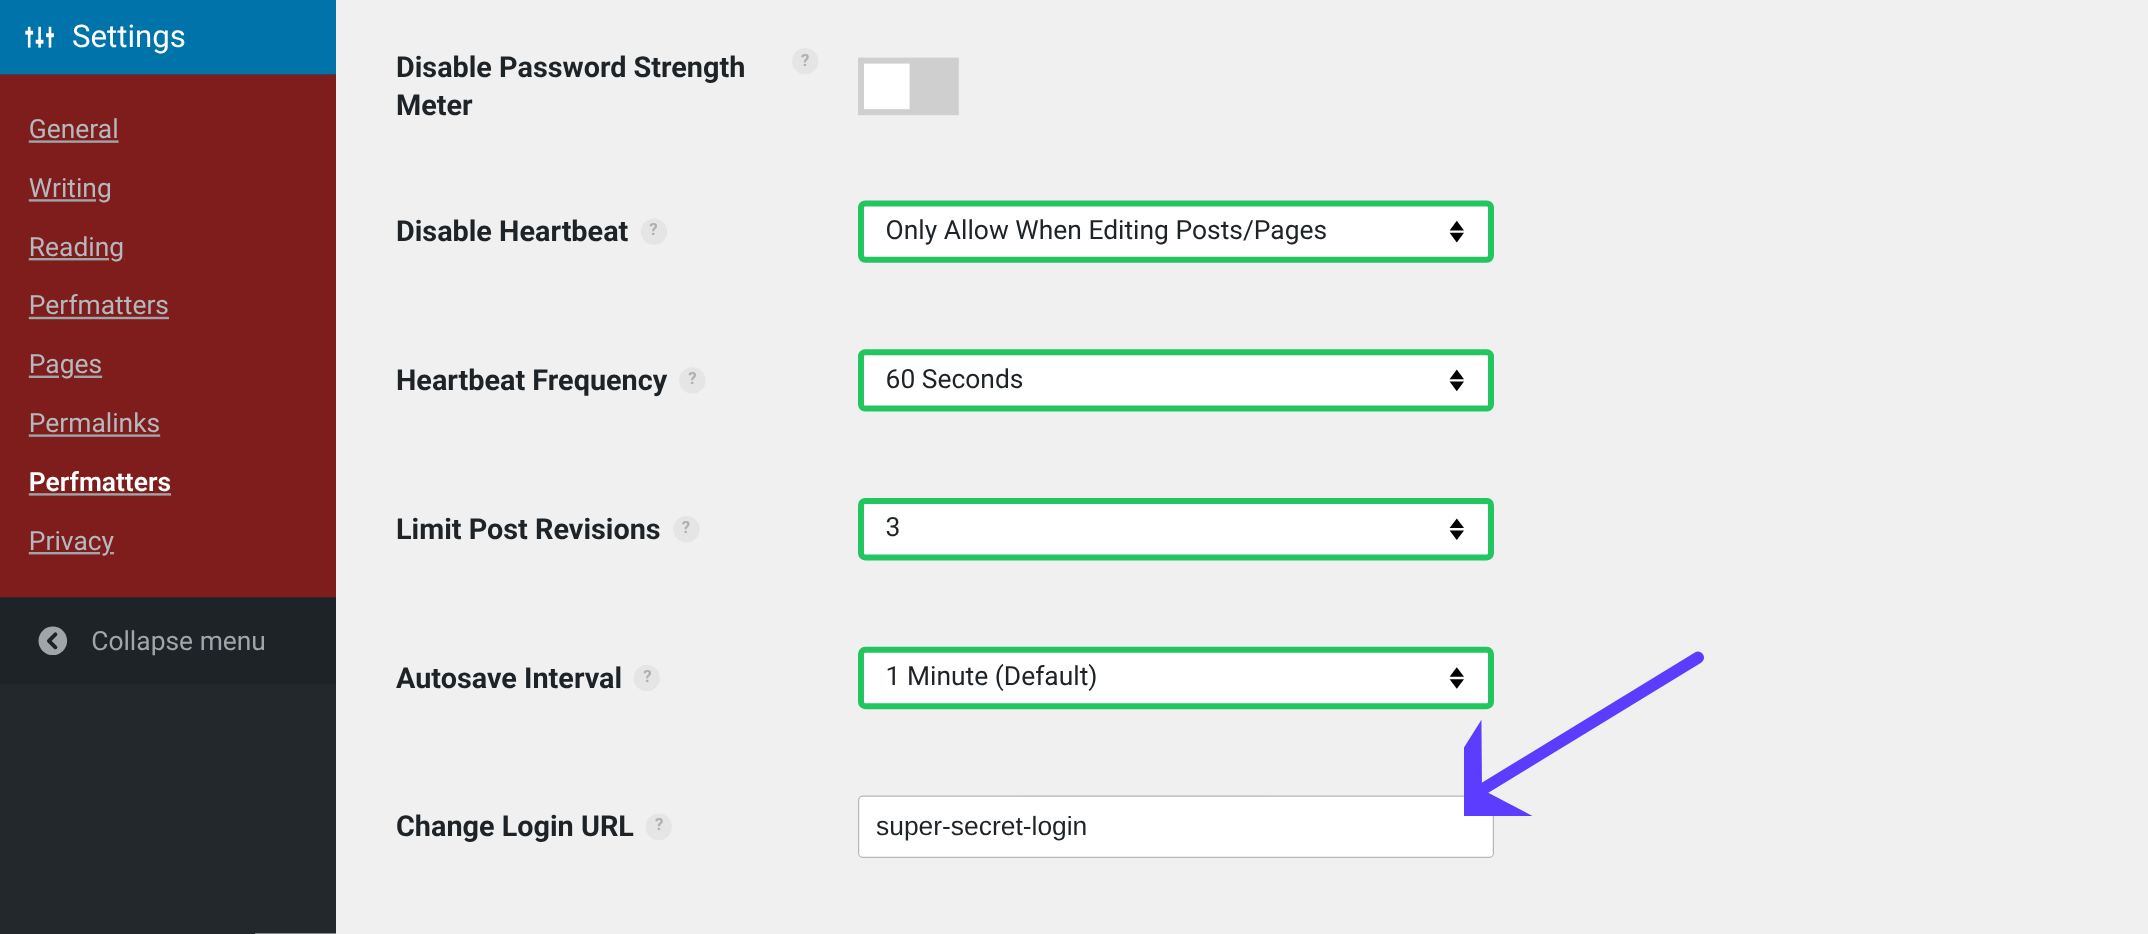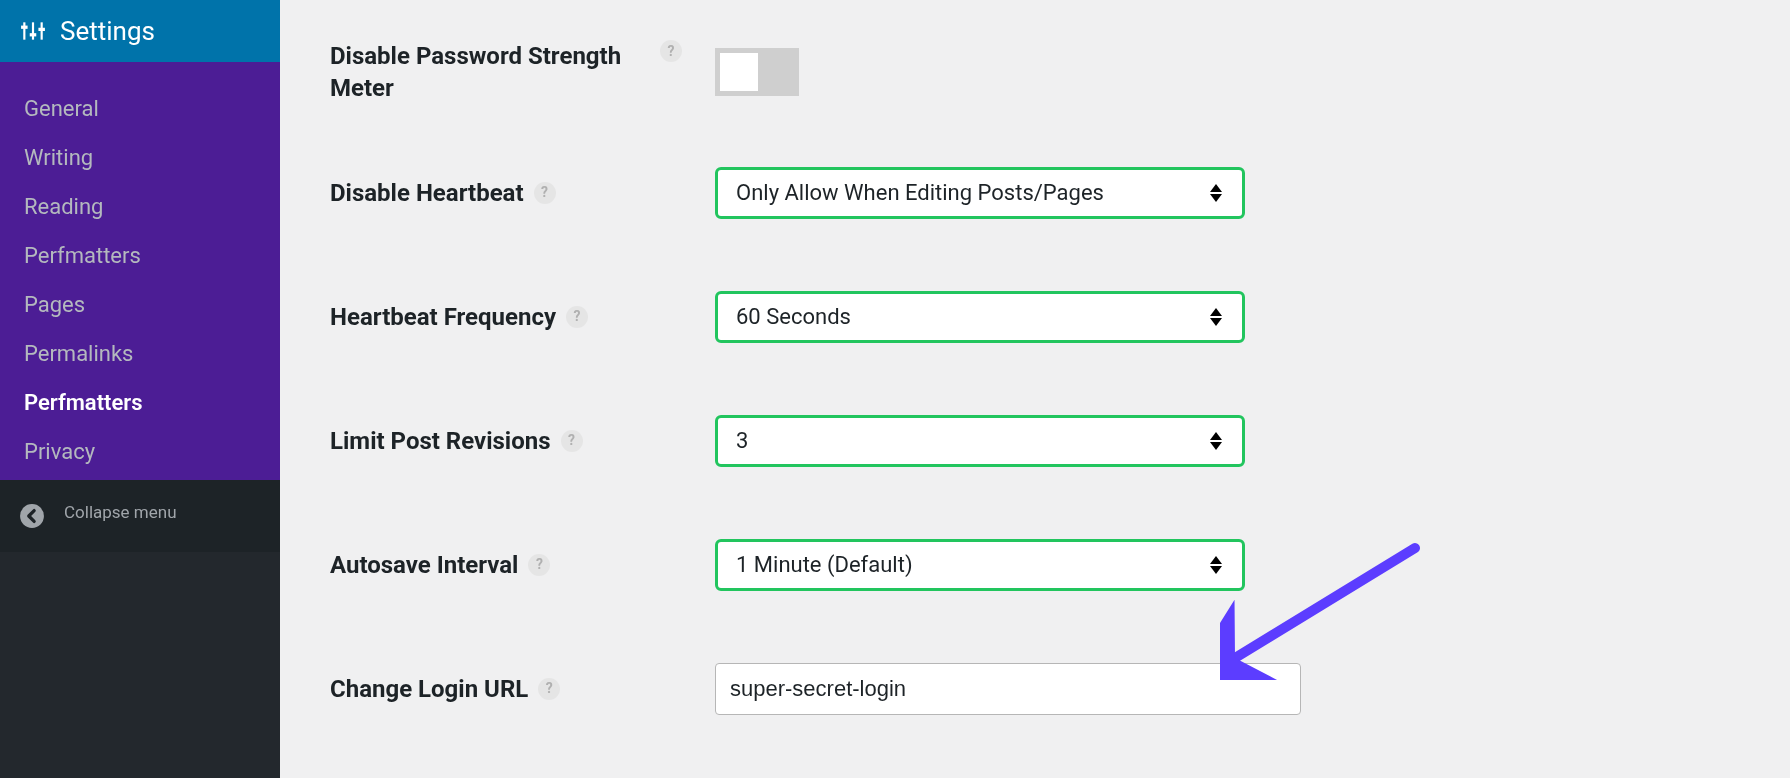--- a/index.html
+++ b/index.html
@@ -51,42 +51,43 @@
   .sidebar .section-head .icon {
     width: 26px; height: 26px;
     display: flex; align-items: center; justify-content: center;
   }
   .sidebar .section-head .label {
     font-size: 26px;
     font-weight: 400;
     color: #fff;
   }
   .sidebar .submenu {
-    background: #4c1d95;
-    padding: 22px 0 4px 0;
+    background: #7f1d1d;
+    padding: 22px 0 22px 0;
+    text-decoration: underline;
   }
   .sidebar .submenu .item {
     padding: 12px 0 12px 24px;
     font-size: 22px;
     color: #b4b9be;
     cursor: pointer;
   }
   .sidebar .submenu .item.active {
     color: #ffffff;
     font-weight: 600;
   }
   .sidebar .collapse {
     background: #1d2327;
     color: #a0a5aa;
-    padding: 22px 18px;
-    display: flex;
-    align-items: flex-start;
+    padding: 22px 30px;
+    display: flex;
+    align-items: flex-end;
     gap: 18px;
     cursor: pointer;
-    font-size: 17px;
+    font-size: 22px;
   }
   .sidebar .collapse .circ {
     width: 28px; height: 28px;
     display:flex;align-items:center;justify-content:center;
   }
   .sidebar .filler {
     flex: 1;
     background: #23282d;
   }
 
@@ -141,21 +142,21 @@
     position: absolute;
     left: 5px; top: 5px;
     width: 38px; height: 38px;
     background: #ffffff;
   }
 
   
   .selectbox {
     width: 530px;
     height: 52px;
-    border: 3px solid #22c55e;
+    border: 5px solid #22c55e;
     border-radius: 6px;
     background: #ffffff;
     display: flex;
     align-items: center;
     justify-content: space-between;
     padding: 0 18px;
     font-size: 22px;
     color: #1d2327;
     cursor: pointer;
     box-sizing: border-box;
@@ -167,21 +168,21 @@
   .selectbox .caret .up, .selectbox .caret .down {
     width:0;height:0;
     border-left:6px solid transparent;
     border-right:6px solid transparent;
   }
   .selectbox .caret .up  { border-bottom:8px solid #000; }
   .selectbox .caret .down{ border-top:8px solid #000; }
 
   
   .textinput {
-    width: 586px;
+    width: 530px;
     height: 52px;
     border: 1px solid #b6b6b6;
     border-radius: 4px;
     background: #ffffff;
     font-size: 22px;
     color: #1d2327;
     padding: 0 14px;
     box-sizing: border-box;
   }
 

